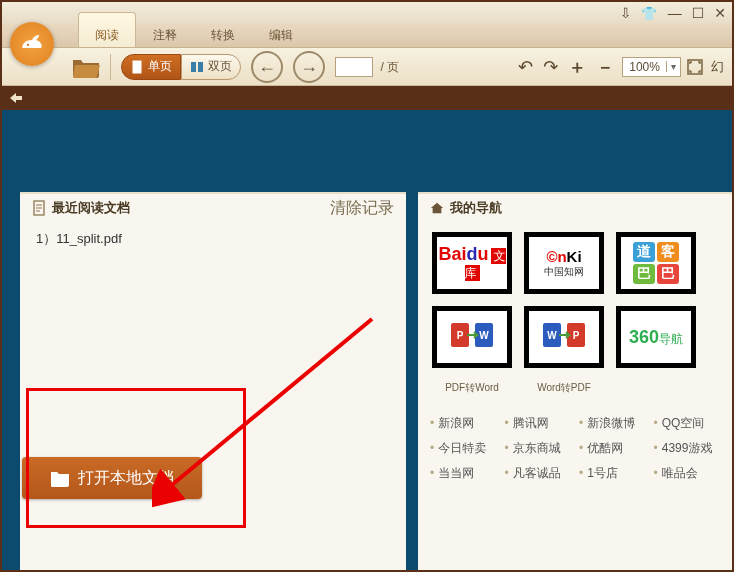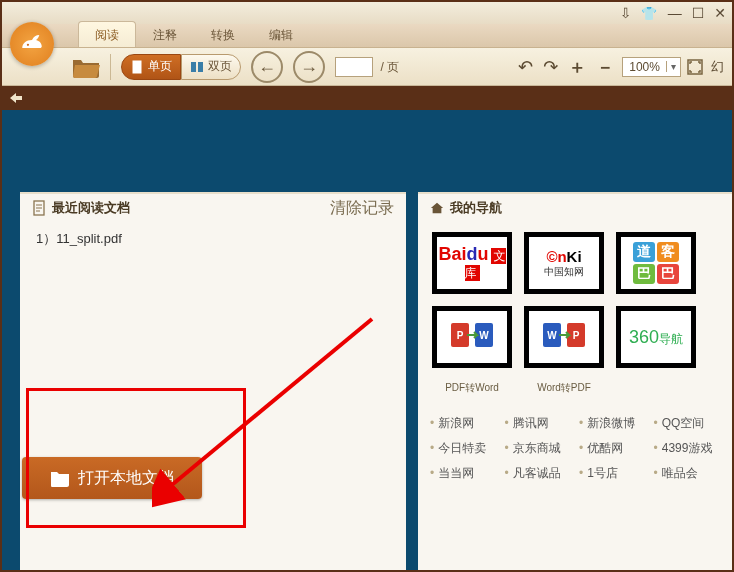--- a/index.html
+++ b/index.html
@@ -1,20 +1,20 @@
 <!DOCTYPE html>
 <html><head>
 <meta charset="utf-8">
 <style>
 *{box-sizing:border-box;margin:0;padding:0;font-family:"Microsoft YaHei",SimSun,Arial,sans-serif}
 body{width:734px;height:572px;overflow:hidden;background:#e6dcc9;position:relative;border:2px solid #5a2f17}
 .titlebar{height:22px;background:linear-gradient(#f3eddd,#e8dcc5);display:flex;justify-content:flex-end;align-items:center;padding-right:6px;gap:10px}
 .titlebar span{font-size:14px;color:#5a4a35;cursor:pointer}
 .tabs{height:24px;background:linear-gradient(#ead9c2,#dbc7aa);border-bottom:1px solid #c8b28f;display:flex;align-items:end;padding-left:76px}
-.tab{padding:5px 16px 3px;font-size:12px;color:#6a5538;border-radius:4px 4px 0 0;cursor:pointer;border:1px solid transparent;border-bottom:none}
+.tab{padding:14px 16px 3px;font-size:12px;color:#6a5538;border-radius:4px 4px 0 0;cursor:pointer;border:1px solid transparent;border-bottom:none}
 .tab.active{background:linear-gradient(#fff7e1,#f5ecd4);border-color:#cbb89a;color:#8a5a20}
 .toolbar{height:38px;background:linear-gradient(#f7f1e0,#ece0c6);border-bottom:1px solid #c9b798;display:flex;align-items:center;padding:0 6px;gap:10px}
 .logo-e{position:absolute;top:20px;left:8px;width:44px;height:44px;border-radius:50%;background:radial-gradient(#f3a442,#e07f1e);display:flex;align-items:center;justify-content:center;box-shadow:0 1px 4px rgba(0,0,0,.3);z-index:5}
 .logo-e svg{width:26px;height:22px}
 .tb-spacer{width:54px;height:1px}
 .folder-ico{width:28px;height:22px;cursor:pointer}
 .sep{width:1px;height:26px;background:#cbb894}
 .pagetype{display:flex;align-items:center}
 .pagetype button{height:26px;border:1px solid #b89a6e;background:linear-gradient(#fdf9ee,#ede0c5);font-size:12px;color:#6a5538;display:flex;align-items:center;padding:0 8px;cursor:pointer}
 .pagetype button:first-child{border-radius:13px 0 0 13px;background:linear-gradient(#cf6e24,#b05416);color:#fff;border-color:#9a4712}
@@ -199,21 +199,21 @@
               <rect x="28" y="6" width="18" height="24" fill="#d43a2a" rx="2"></rect>
               <text x="13" y="22" fill="#fff" font-size="10" text-anchor="middle" font-weight="bold">W</text>
               <text x="37" y="22" fill="#fff" font-size="10" text-anchor="middle" font-weight="bold">P</text>
               <path d="M20 18 h10 l-3 -3 m3 3 l-3 3" stroke="#4a9a3a" stroke-width="2" fill="none"></path>
             </svg>
         </div>
         <div class="navlabel">Word转PDF</div>
       </div>
       <div class="navbox">
         <div class="navtile">
-          <div><span style="color:#2fae52;font-weight:normal;font-size:18px">360</span><span style="color:#2fae52;font-size:12px">导航</span></div>
+          <div><span style="color:#2fae52;font-weight:bold;font-size:18px">360</span><span style="color:#2fae52;font-size:12px">导航</span></div>
         </div>
       </div>
     </div>
     <div class="linkgrid">
       <div>新浪网</div>
       <div>腾讯网</div>
       <div>新浪微博</div>
       <div>QQ空间</div>
       <div>今日特卖</div>
       <div>京东商城</div>

